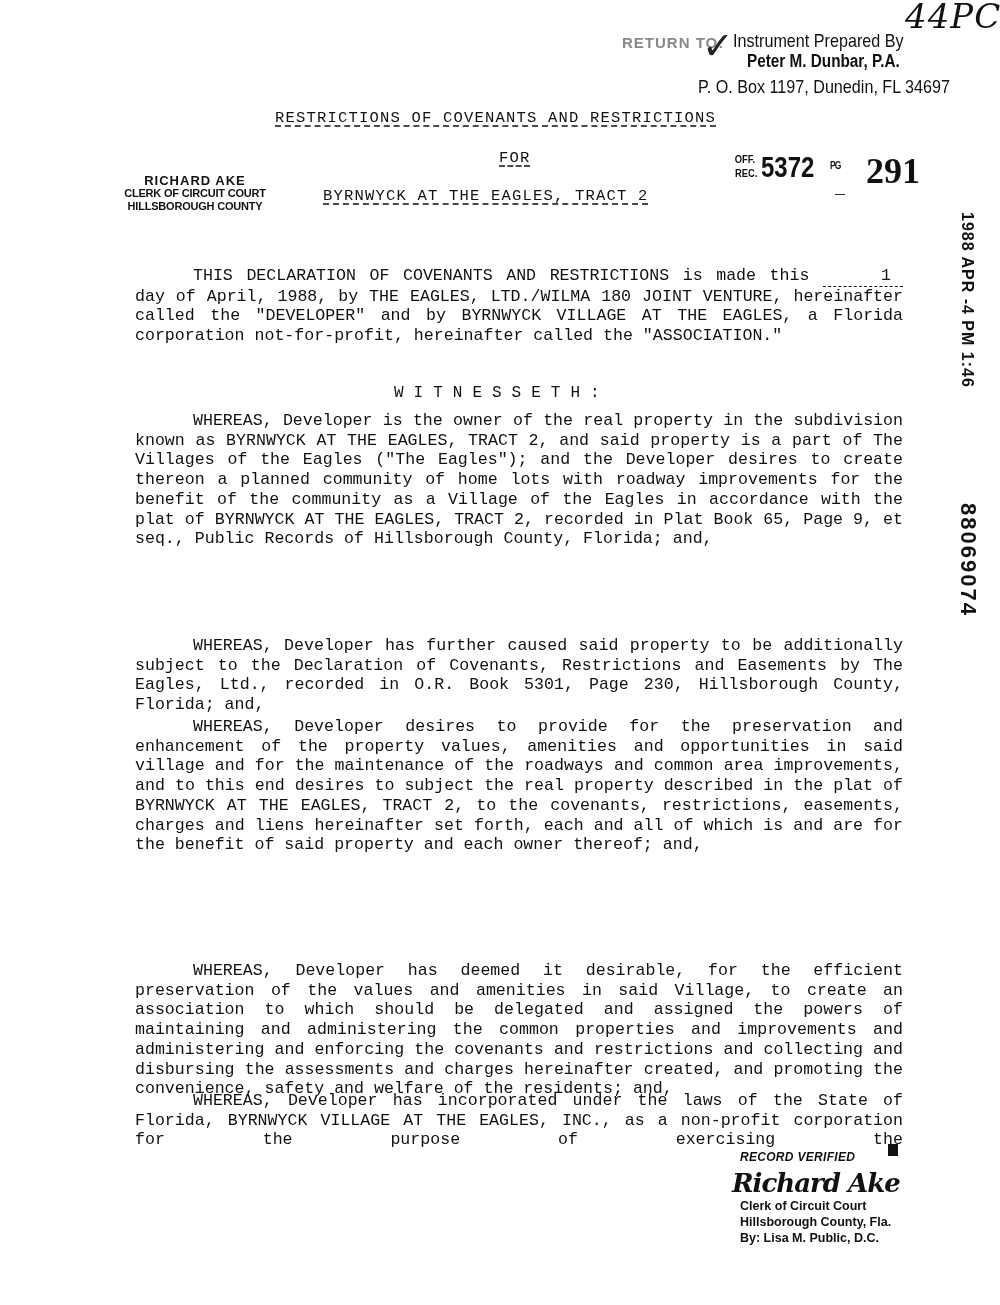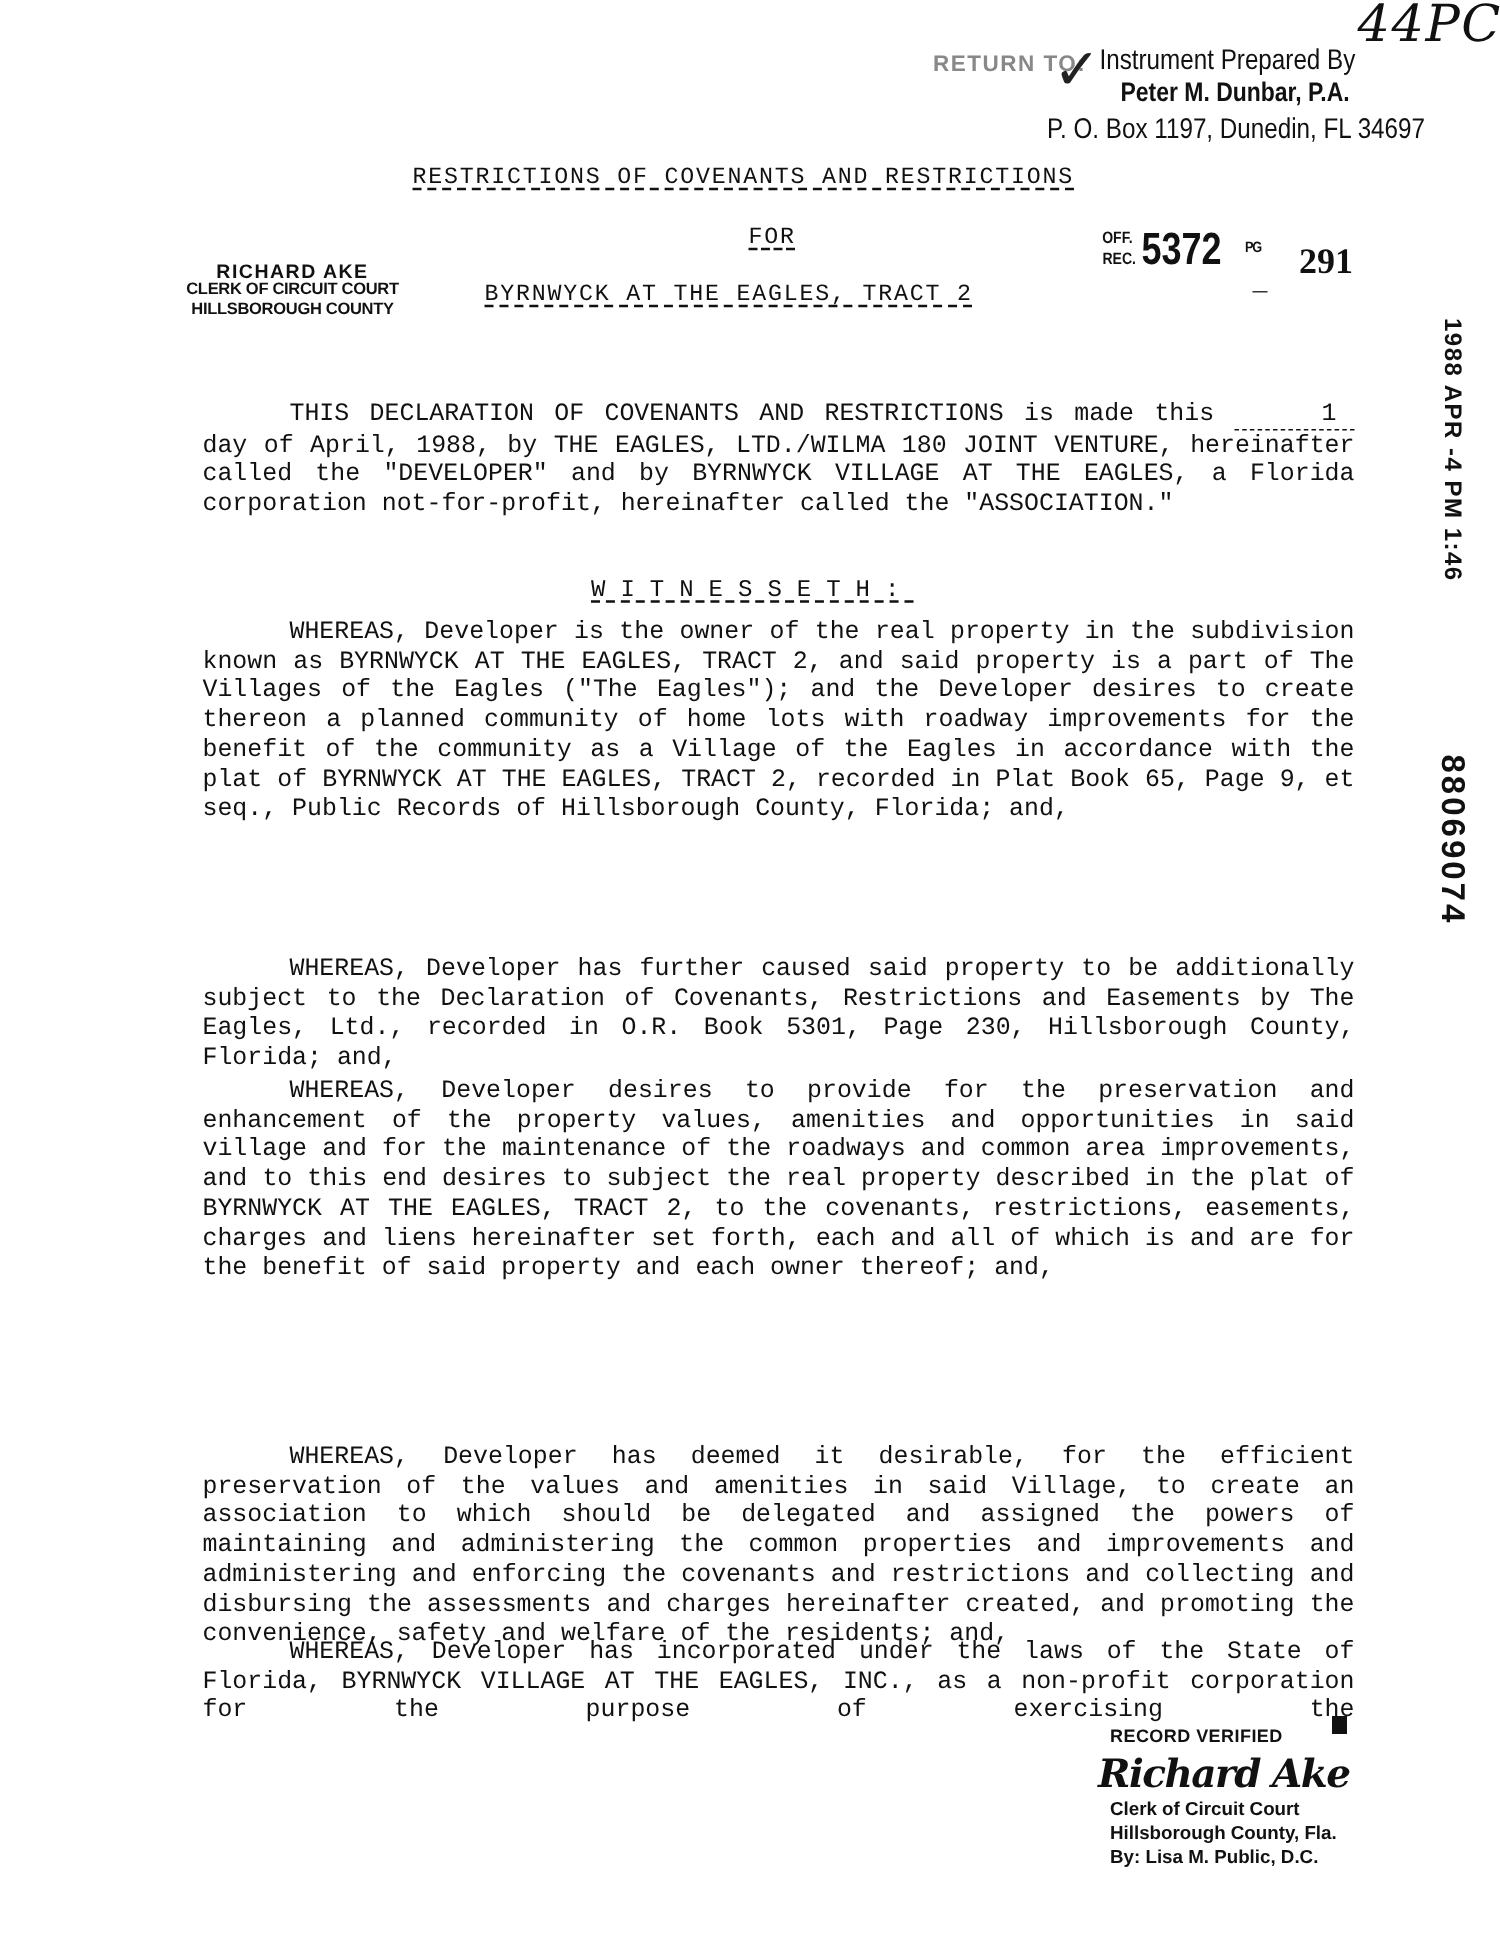--- a/index.html
+++ b/index.html
@@ -14,40 +14,40 @@
     .prep-bold { font-weight: bold; }
 
     .title { font-size: 15.5px; letter-spacing: 1.2px; text-decoration: underline; text-decoration-style: dashed; text-underline-offset: 4px; white-space: nowrap; }
 
     .clerk-stamp { font-family: "Liberation Sans", sans-serif; font-weight: bold; font-size: 11px; text-align: center; line-height: 13px; letter-spacing: -0.2px; }
     .clerk-name { font-size: 13px; letter-spacing: 1px; }
 
     .off-rec { font-family: "Liberation Sans", sans-serif; font-weight: bold; }
     .off-small { font-size: 11px; line-height: 11px; display: inline-block; vertical-align: middle; transform: scaleX(0.85); }
     .off-big { font-size: 30px; transform: scaleX(0.8); display: inline-block; transform-origin: left center; vertical-align: middle; }
-    .page-num { font-family: "Liberation Serif", serif; font-weight: bold; font-size: 24px; margin-top: 12px; }
+    .page-num { font-family: "Liberation Serif", serif; font-weight: bold; font-size: 36px; }
 
     .vertical { font-family: "Liberation Sans", sans-serif; font-weight: bold; writing-mode: vertical-rl; white-space: nowrap; }
 
     .body-text {
       font-family: "Liberation Mono", "DejaVu Sans Mono", monospace;
       font-size: 16.6px;
       line-height: 19.7px;
       text-align: justify;
       text-align-last: left;
       width: 768px;
       left: 135px;
     }
     .indent { text-indent: 58px; }
     .para { margin: 0; }
     .day-blank { display: inline-block; width: 80px; border-bottom: 1px dashed #111; text-align: center; }
-    .witness { font-size: 16px; letter-spacing: 10px; text-decoration: underline; text-decoration-style: dashed; text-underline-offset: 4px; white-space: nowrap; }
+    .witness { font-size: 16px; letter-spacing: 10px; text-decoration-style: dashed; text-underline-offset: 4px; white-space: nowrap; }
 
     .verify { font-family: "Liberation Sans", sans-serif; }
-    .verify-title { font-size: 12px; font-weight: bold; letter-spacing: 0.3px; }
+    .verify-title { font-size: 12px; font-weight: bold; letter-spacing: 0.3px; font-style: italic; }
     .verify-sig { font-family: "DejaVu Serif", serif; font-style: italic; font-size: 26px; font-weight: bold; letter-spacing: -1px; }
     .verify-line { font-size: 12.5px; line-height: 16px; font-weight: bold; }
   </style>
 </head>
 <body>
 
 <div class="abs handwrite" style="left:905px; top:-4px;">44PC</div>
 
 <div class="abs" style="left:622px; top:30px; width:370px; height:70px;">
   <span class="abs return-to" style="left:0; top:4px;">RETURN TO:</span>

